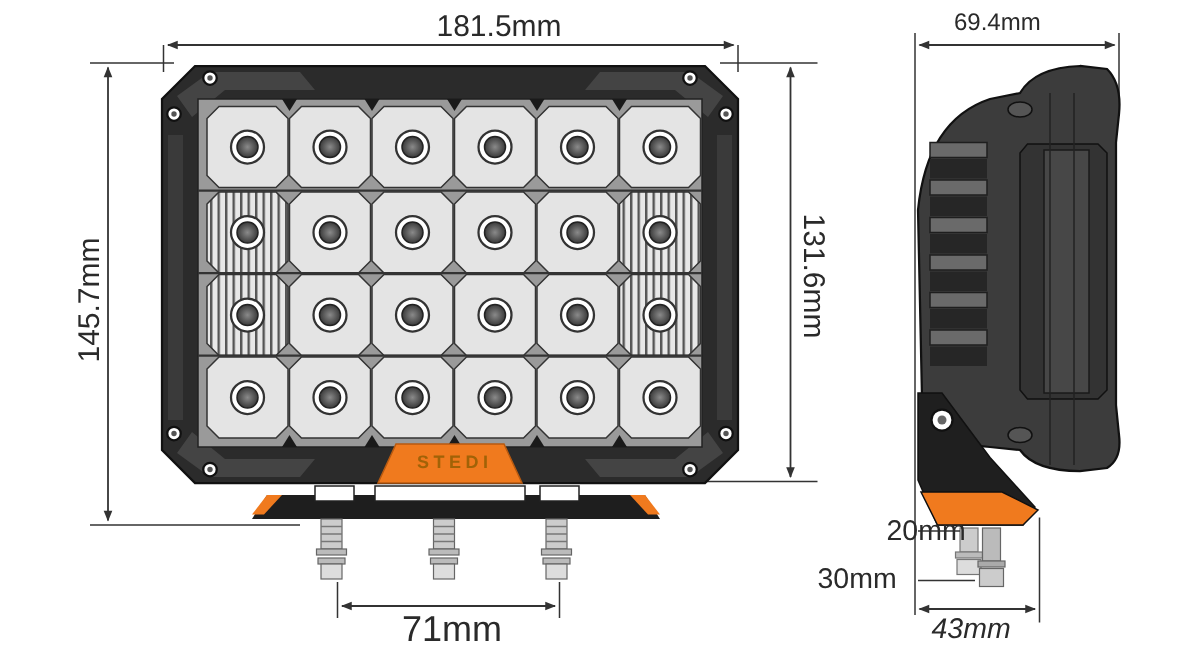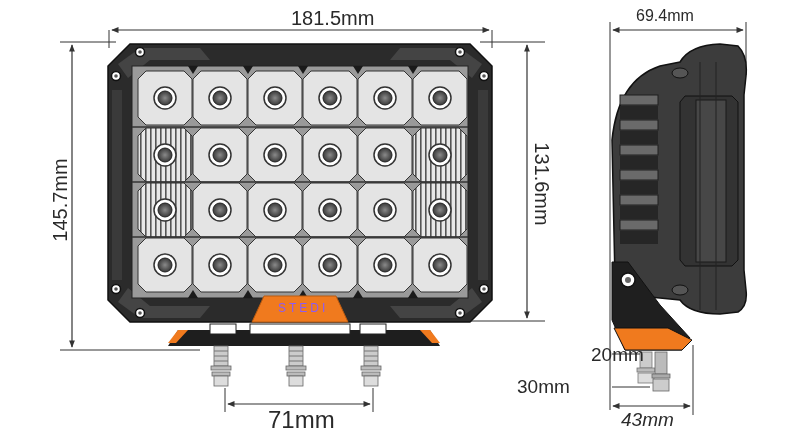--- a/index.html
+++ b/index.html
@@ -270,18 +270,18 @@
 
     <line x1="693" y1="345" x2="693" y2="415" stroke="#333" stroke-width="1"></line>
     <line x1="613" y1="406" x2="690" y2="406" stroke="#333" stroke-width="1.2" marker-start="url(#arr)" marker-end="url(#arr)"></line>
   </g>
 </svg>
 
 <div class="label" style="left:243px; top:8px; font-size:20px;margin-left:48px;">181.5mm</div>
 <div class="label vert-left" style="left:10px; top:190px; font-size:20px; width:100px; text-align:center;">145.7mm</div>
 <div class="label vert-right" style="left:492px; top:174px; font-size:20px; width:100px; text-align:center;">131.6mm</div>
 <div class="label" style="left:268px; top:408px; font-size:24px;">71mm</div>
-<div class="label" style="left:278px; top:302px; font-size:12px; color:#8b5cf6; letter-spacing:3px; font-weight:normal;">STEDI</div>
+<div class="label" style="left:278px; top:302px; font-size:12px; color:#a16207; letter-spacing:3px; font-weight:bold;">STEDI</div>
 
 <div class="label" style="left:636px; top:8px; font-size:16px;">69.4mm</div>
 <div class="label" style="left:545px; top:345px; font-size:19px;margin-left:46px;">20mm</div>
-<div class="label" style="left:517px; top:377px; font-size:19px;">30mm</div>
+<div class="label" style="left:545px; top:377px; font-size:19px;">30mm</div>
 <div class="label" style="left:621px; top:410px; font-size:19px;font-style:italic;">43mm</div>
 
 </body></html>

